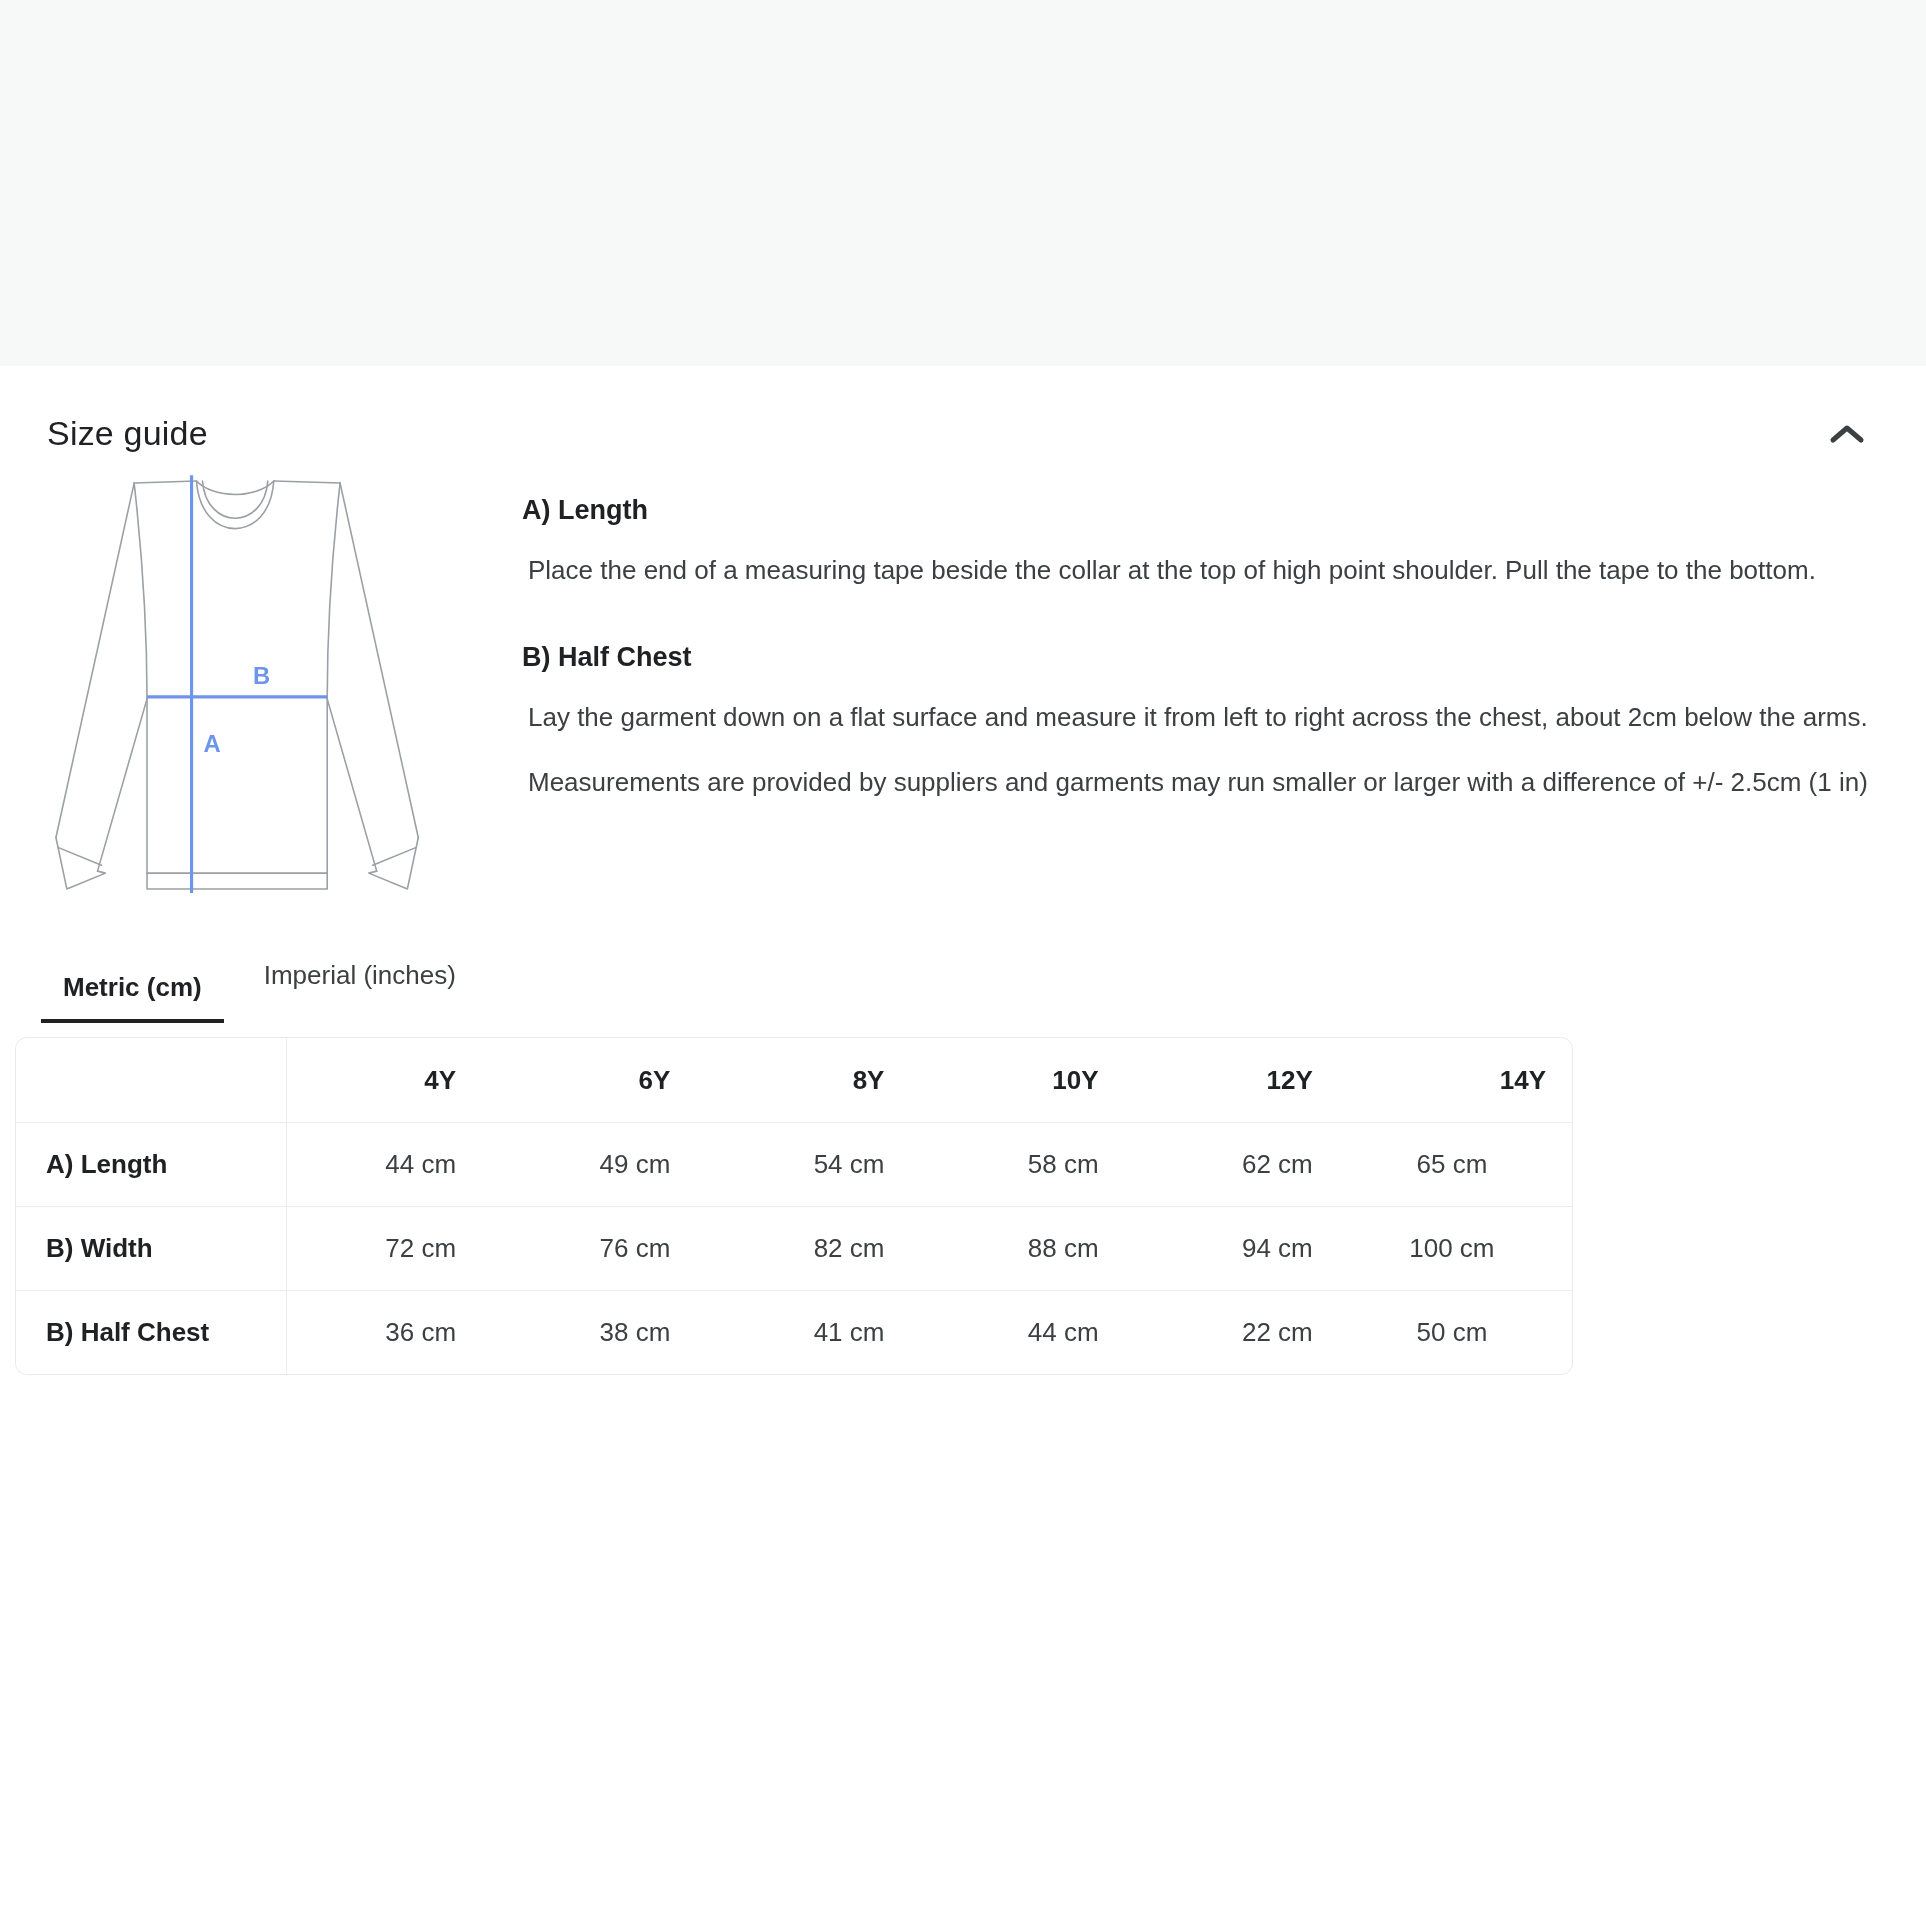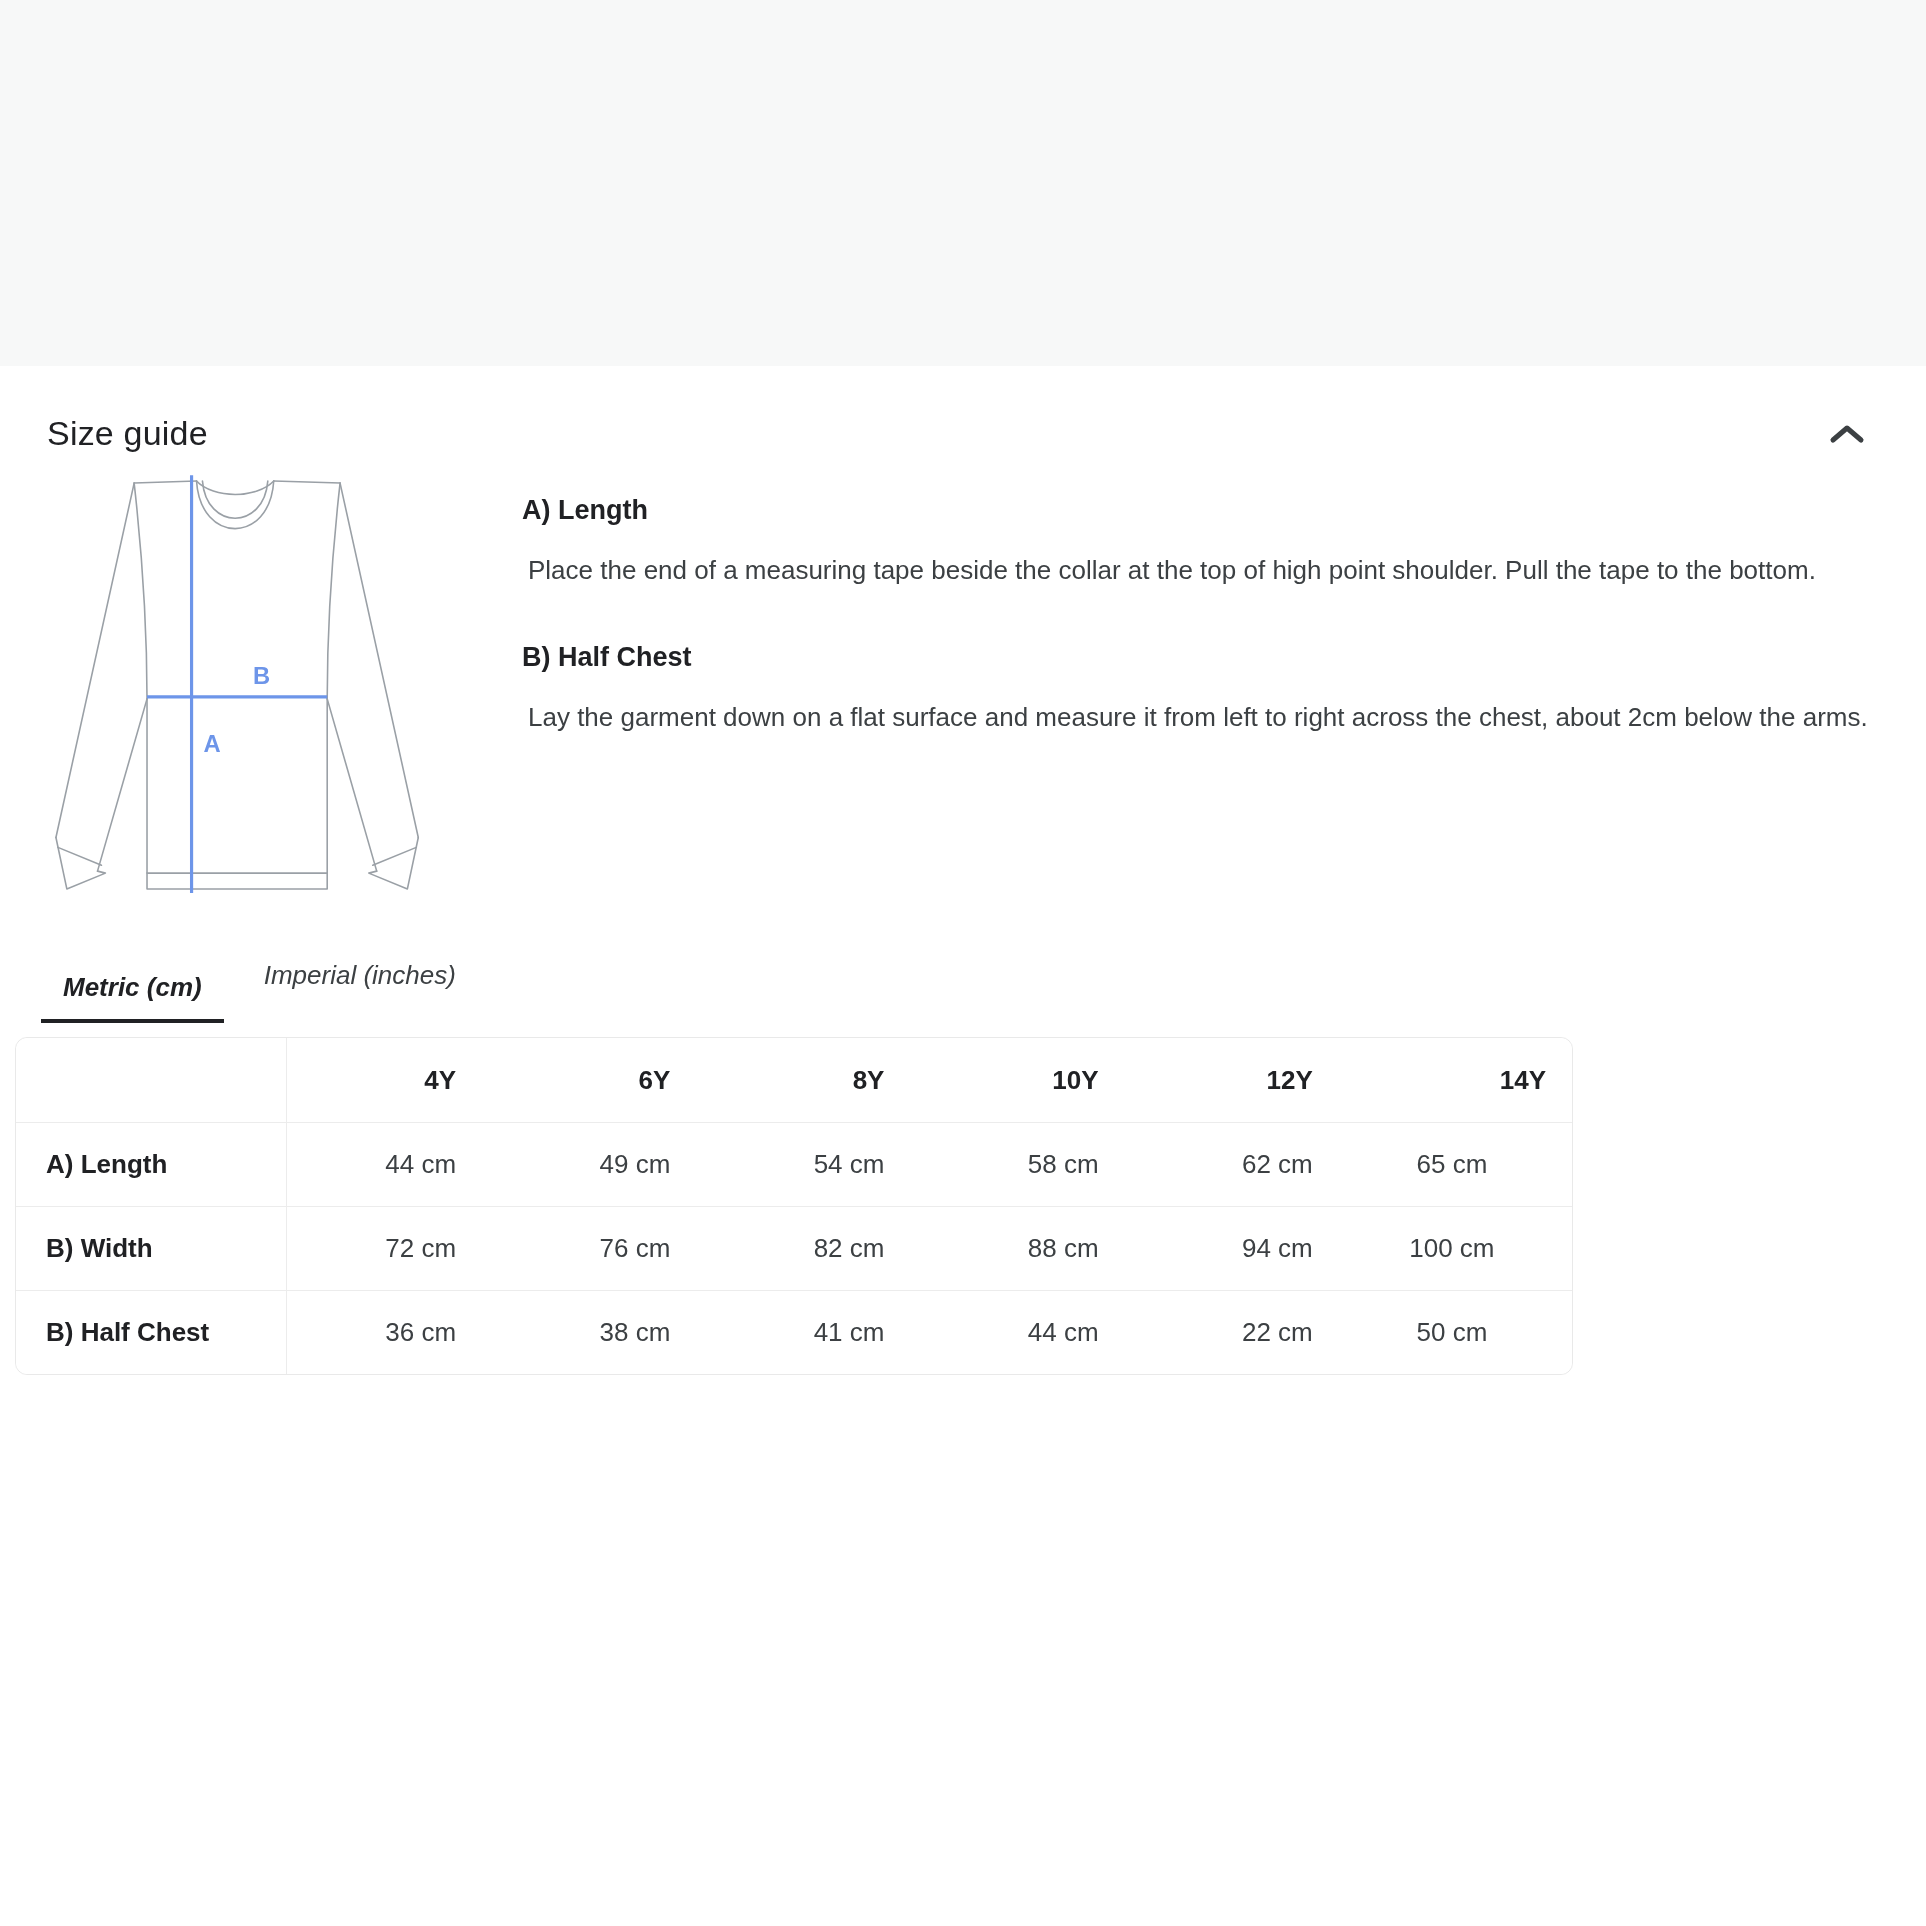--- a/index.html
+++ b/index.html
@@ -15,21 +15,21 @@
   
   .content { display: flex; margin-top: 16px; }
   .figure { width: 396px; flex: 0 0 396px; margin: 4px 76px 0 35px; }
   .instructions { flex: 1; padding-top: 26px; padding-right: 26px; max-width: 1376px; }
   .instructions h3 { font-size: 27px; font-weight: 700; color: #202124; margin-top: 51px; }
   .instructions h3:first-child { margin-top: 0; }
   .instructions p { font-size: 26px; color: #3c4043; line-height: 41px; margin-top: 24px; margin-left: 6px; }
 
   
   .tabs { display: flex; margin: 57px 0 0 26px; align-items: flex-end; }
-  .tab { font-size: 26px; padding: 0 22px 32px 22px; background: transparent; border: none; cursor: pointer; color: #3c4043; font-family: "Liberation Sans", sans-serif; font-style: italic; }
+  .tab { font-size: 26px; padding: 0 22px 32px 22px; background: transparent; border: none; cursor: pointer; color: #3c4043; font-family: "Liberation Sans", sans-serif; }
   .tab.active { font-weight: 700; color: #202124; border-bottom: 4px solid #202124; padding-bottom: 16px; }
   .tab.inactive { margin-left: 18px; }
 
   
   table.size-table { width: 1558px; margin-top: 14px; border-collapse: separate; border-spacing: 0; border: 1px solid #e9e9e9; border-radius: 12px; table-layout: fixed; font-size: 26px; }
   .size-table th, .size-table td { height: 84px; vertical-align: middle; background: #ffffff; }
   .size-table col.head-col { width: 271px; }
   .size-table thead th { font-weight: 700; color: #202124; text-align: right; padding-right: 45px; }
   .size-table thead th:last-child { padding-right: 26px; }
   .size-table tbody th { font-weight: 700; color: #202124; text-align: left; padding-left: 30px; }
@@ -100,20 +100,21 @@
         <text class="garment-label" x="205" y="213">B</text>
         <text class="garment-label" x="155" y="282">A</text>
       </svg>
     </div>
 
     <div class="instructions">
       <h3>A) Length</h3>
       <p>Place the end of a measuring tape beside the collar at the top of high point shoulder. Pull the tape to the bottom.</p>
       <h3>B) Half Chest</h3>
       <p>Lay the garment down on a flat surface and measure it from left to right across the chest, about 2cm below the arms.</p>
+      <p>Measurements are provided by suppliers and garments may run smaller or larger with a difference of +/- 2.5cm (1 in)</p>
     </div>
 
   </div>
 
   <div class="tabs">
     <button class="tab active">Metric (cm)</button>
     <button class="tab inactive">Imperial (inches)</button>
   </div>
 
   <table class="size-table">

